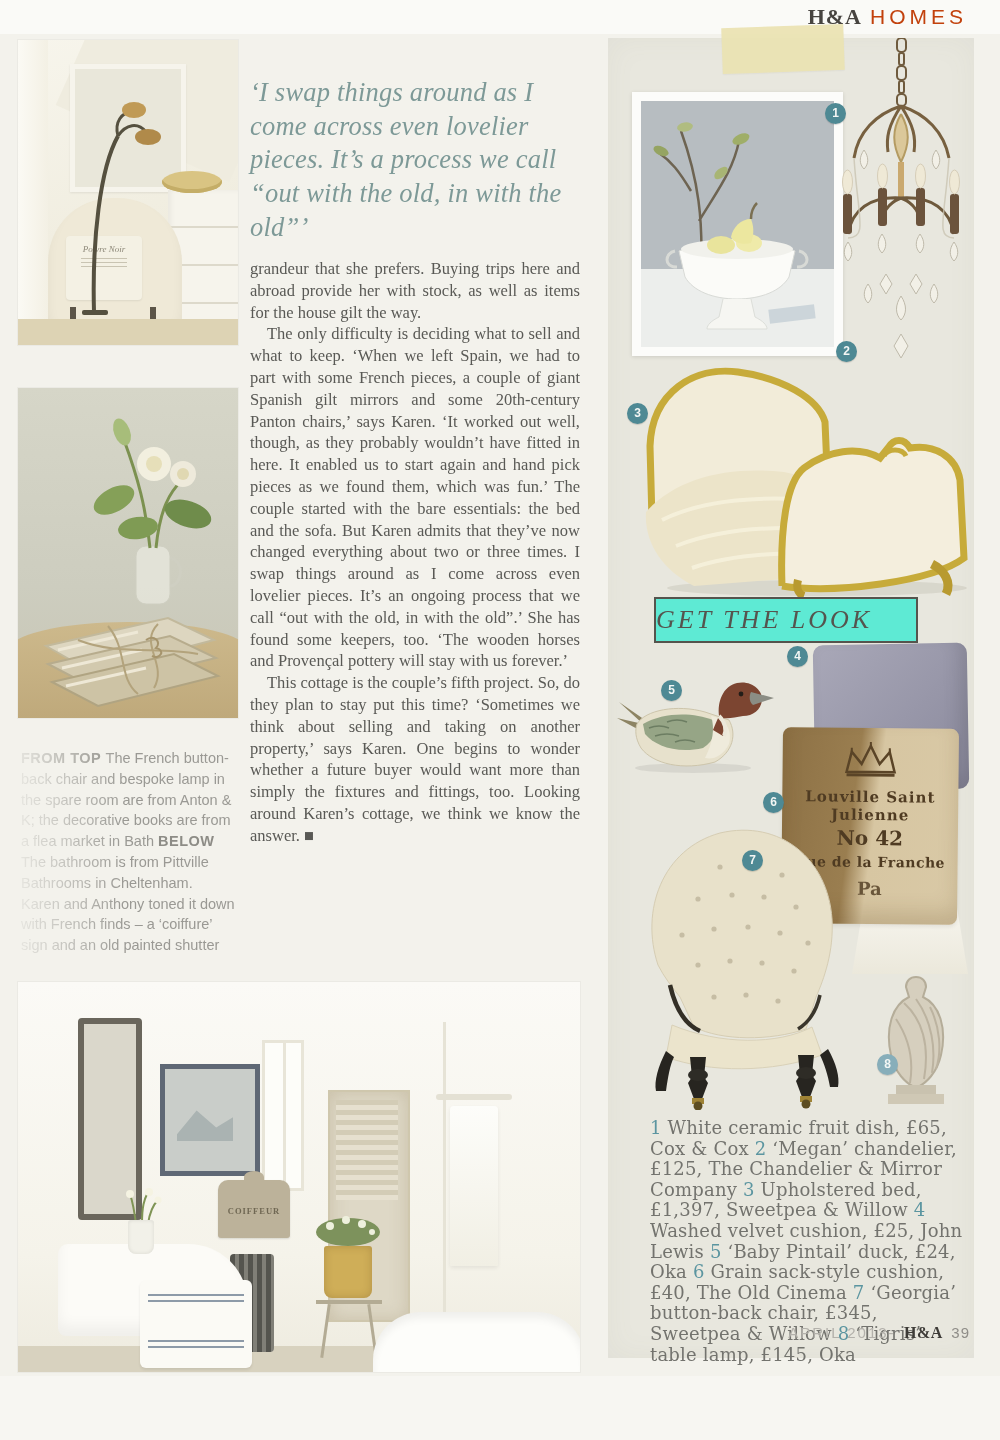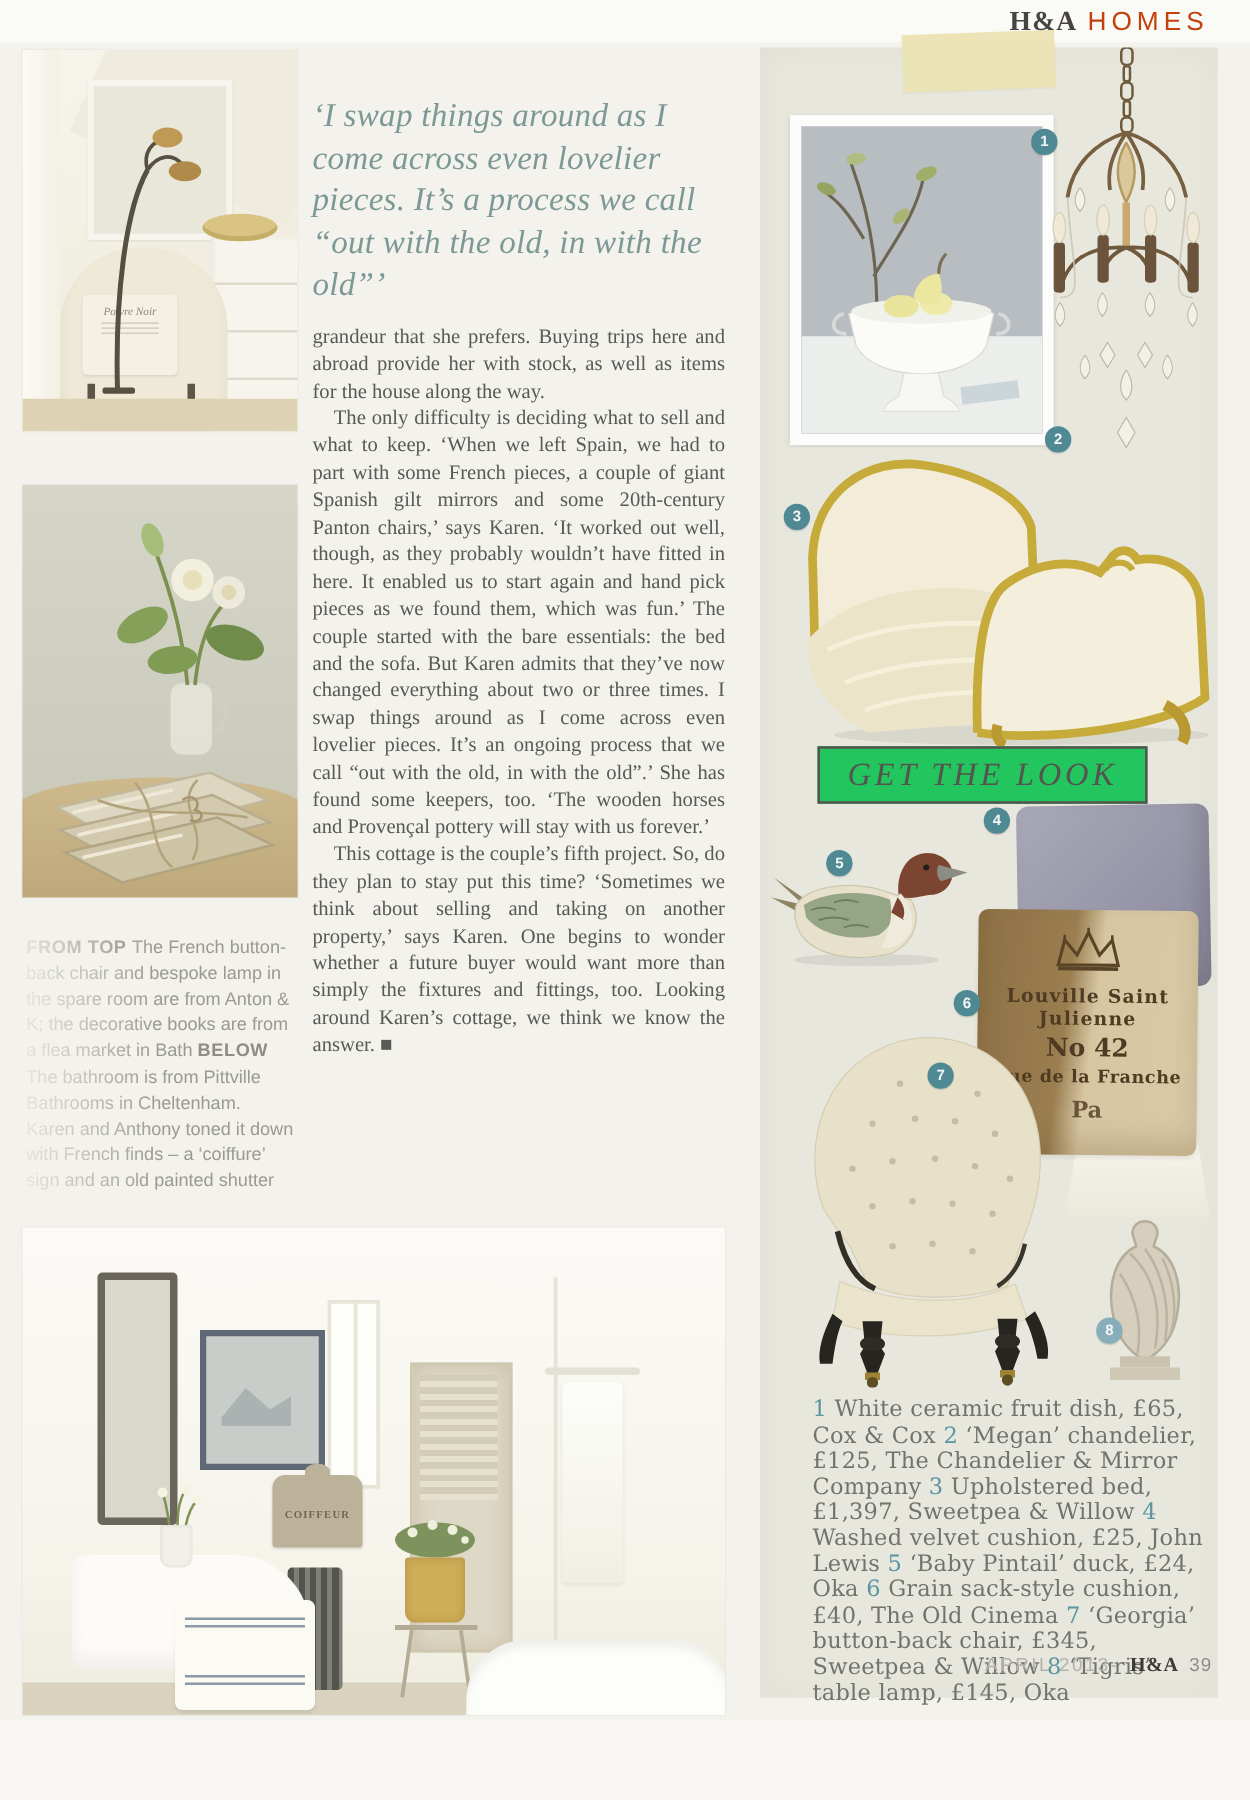--- a/index.html
+++ b/index.html
@@ -91,22 +91,22 @@
 
   
   .panel{left:608px;top:38px;width:366px;height:1320px;background:#e8e7de;z-index:1;
       box-shadow:inset 0 0 30px rgba(120,120,100,.06);}
   .tape{left:722px;top:26px;width:122px;height:46px;background:#ebe3b2;opacity:.92;transform:rotate(-2deg);z-index:3;
       box-shadow:0 1px 2px rgba(0,0,0,.05);}
 
   .dish-photo{left:632px;top:92px;width:193px;height:246px;background:#b7bdc1;border:9px solid #fcfcfa;z-index:3;
       box-shadow:0 1px 4px rgba(0,0,0,.12);overflow:hidden;}
 
-  .gtl-box{left:654px;top:597px;width:260px;height:42px;background:#22c55e;border:2px solid #55544d;z-index:4;
-      font:italic 26px/42px "Liberation Serif",serif;color:#55544e;text-align:center;letter-spacing:3px;}
+  .gtl-box{left:654px;top:597px;width:260px;height:42px;background:#5eead4;border:2px solid #55544d;z-index:4;
+      font:italic 26px/42px "Liberation Serif",serif;color:#55544e;text-align:left;letter-spacing:3px;}
 
   .cushion-gray{left:814px;top:644px;width:154px;height:146px;border-radius:10px;z-index:3;transform:rotate(-1deg);
       background:linear-gradient(135deg,#a9a8b8 0%,#9897a9 55%,#8a899c 100%);box-shadow:inset -8px -10px 18px rgba(0,0,0,.12);}
 
   .cushion-sack{left:782px;top:728px;width:176px;height:196px;border-radius:8px;z-index:4;transform:rotate(.6deg);
       background:linear-gradient(97deg,#8d7145 0%,#9a7e50 40%,#d7c6a2 52%,#d9c9a6 100%);
       box-shadow:inset 0 -12px 20px rgba(90,60,20,.18),0 2px 4px rgba(0,0,0,.08);
       color:#4f3b22;text-align:center;font-family:"DejaVu Serif",serif;}
   .sack-l1{margin-top:6px;font-size:15px;font-weight:bold;letter-spacing:1px;}
   .sack-l2{font-size:20px;font-weight:bold;margin-top:2px;}
@@ -248,21 +248,21 @@
         <circle cx="50" cy="18" r="4" fill="#eef0dd"></circle>
           <circle cx="60" cy="26" r="3" fill="#eef0dd"></circle>
       </svg>
       <div class="p3-bucket"></div>
       <div class="p3-stool-legs"></div>
     </div>
     <div class="p3-towel2"></div>
     <div class="p3-bath"></div>
   </div>
   <div class="abs body-copy">
-    <p>grandeur that she prefers. Buying trips here and abroad provide her with stock, as well as items for the house along the way.</p>
+    <p>grandeur that she prefers. Buying trips here and abroad provide her with stock, as well as items for the house gilt the way.</p>
     <p>The only difficulty is deciding what to sell and what to keep. ‘When we left Spain, we had to part with some French pieces, a couple of giant Spanish gilt mirrors and some 20th-century Panton chairs,’ says Karen. ‘It worked out well, though, as they probably wouldn’t have fitted in here. It enabled us to start again and hand pick pieces as we found them, which was fun.’ The couple started with the bare essentials: the bed and the sofa. But Karen admits that they’ve now changed everything about two or three times. I swap things around as I come across even lovelier pieces. It’s an ongoing process that we call “out with the old, in with the old”.’ She has found some keepers, too. ‘The wooden horses and Provençal pottery will stay with us forever.’</p>
     <p>This cottage is the couple’s fifth project. So, do they plan to stay put this time? ‘Sometimes we think about selling and taking on another property,’ says Karen. One begins to wonder whether a future buyer would want more than simply the fixtures and fittings, too. Looking around Karen’s cottage, we think we know the answer. ■</p>
   </div>
 
   <div class="abs panel"></div>
   <div class="abs tape"></div>
 
   <div class="abs dish-photo">
     <svg viewBox="0 0 193 246" style="position:absolute;left:0;top:0;width:193px;height:246px;">
       <path d="M60 170 C62 120 58 80 40 30 M58 120 C76 90 92 70 98 40 M50 90 C38 70 30 60 18 52" stroke="#6e6452" stroke-width="2.5" fill="none"></path>

